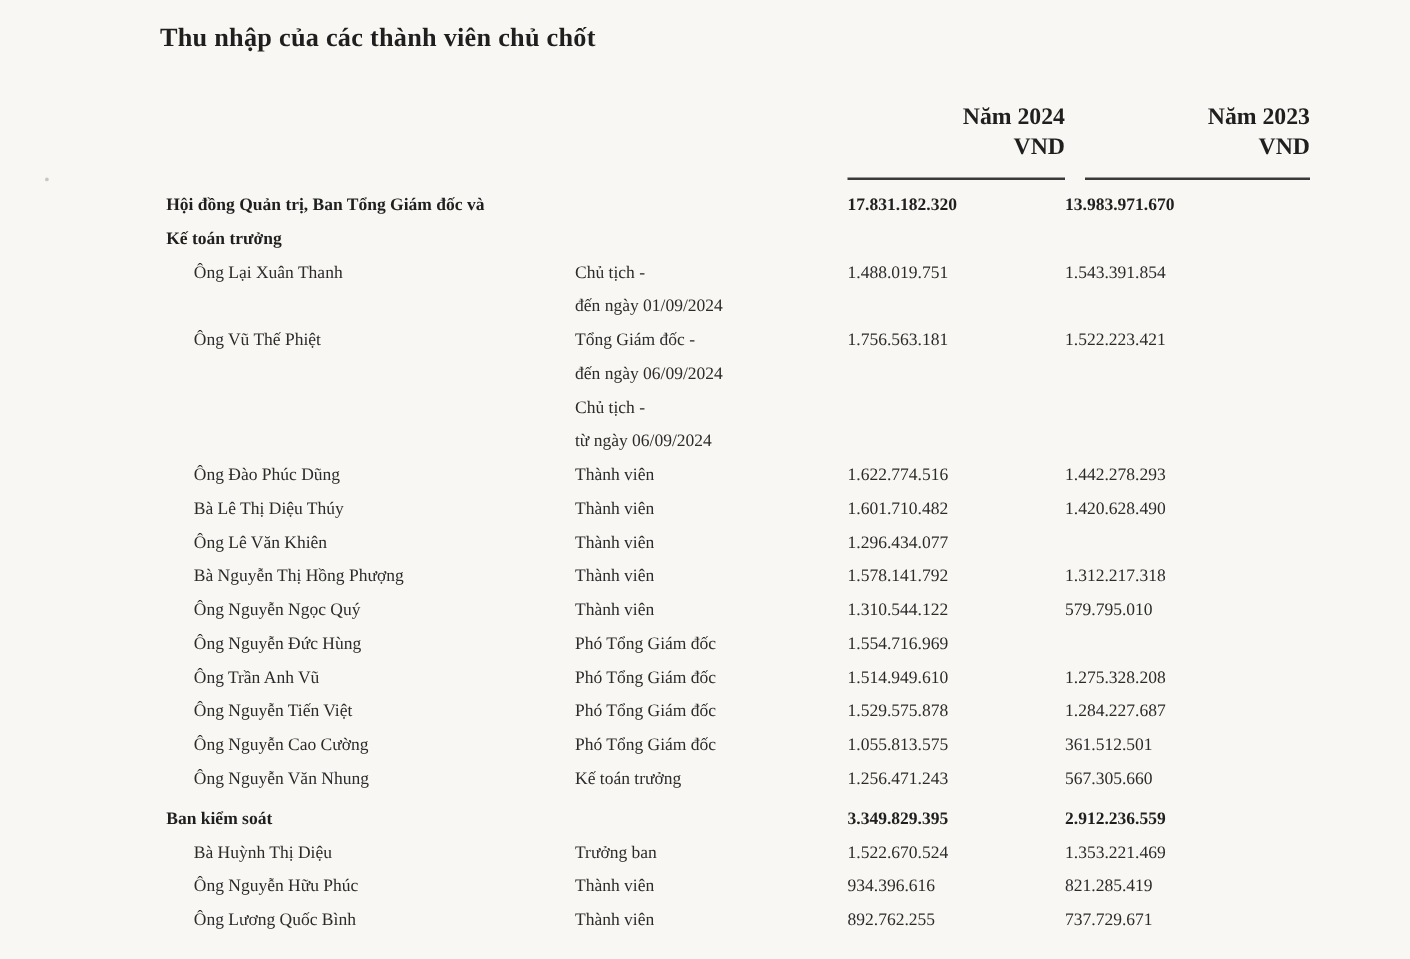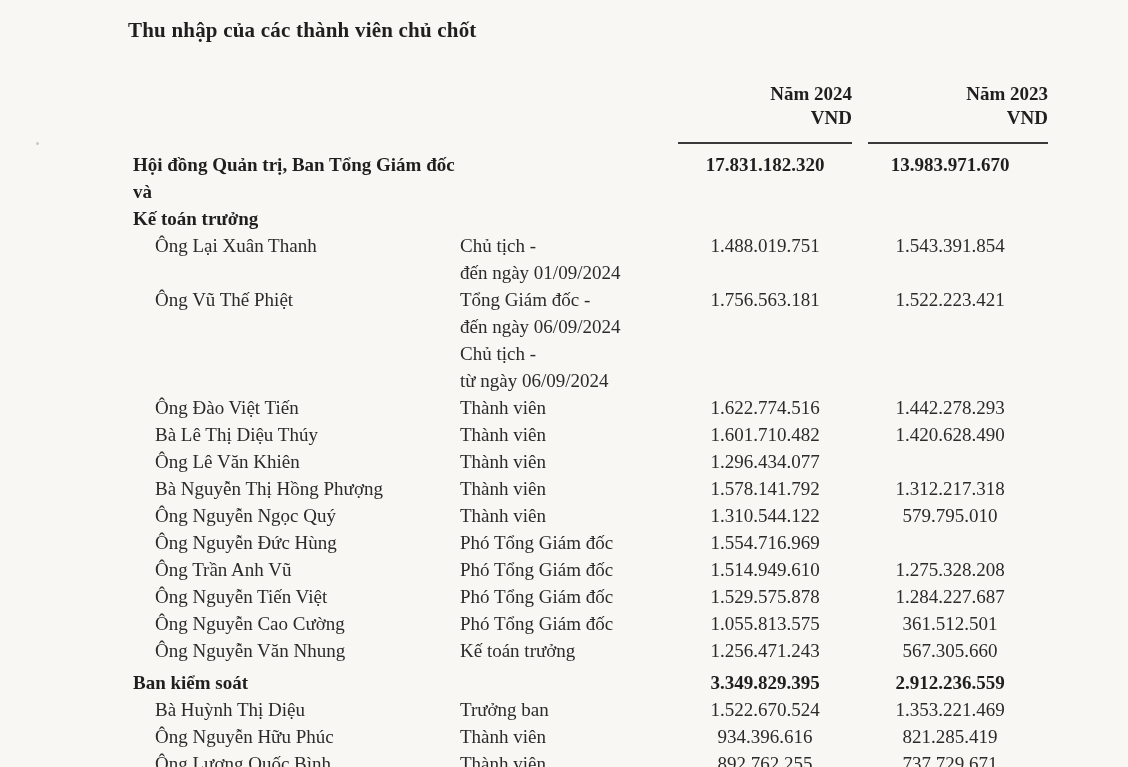--- a/index.html
+++ b/index.html
@@ -41,26 +41,26 @@
     font-weight: bold;
     font-size: 19px;
     line-height: 24px;
     color: #1f1f1f;
   }
   .hcell-2023 .hcell-inner { margin-left: 16px; }
   .row {
     display: grid;
     grid-template-columns: 327px 218px 174px 196px;
     align-items: start;
-    font-size: 19px;
+    font-size: 14px;
     line-height: 27px;
   }
   .c-name { white-space: pre-line; }
   .c-role { white-space: pre-line; }
-  .c-num { text-align: center; }
+  .c-num { text-align: left; }
   .row.person .c-name { padding-left: 22px; }
   .row.section { color: #1f1f1f; }
   .row.section .c-name,
   .row.section .c-num { font-weight: bold; }
   .row.gap-top { margin-top: 5px; }
   .speck {
     position: absolute;
     left: 36px; top: 142px;
     width: 3px; height: 3px;
     border-radius: 50%;
@@ -113,21 +113,21 @@
       <div class="c-name">Ông Vũ Thế Phiệt</div>
       <div class="c-role">Tổng Giám đốc -
 đến ngày 06/09/2024
 Chủ tịch -
 từ ngày 06/09/2024</div>
       <div class="c-num">1.756.563.181</div>
       <div class="c-num">1.522.223.421</div>
     </div>
 
     <div class="row person">
-      <div class="c-name">Ông Đào Việt Tiến</div>
+      <div class="c-name">Ông Đào Phúc Dũng</div>
       <div class="c-role">Thành viên</div>
       <div class="c-num">1.622.774.516</div>
       <div class="c-num">1.442.278.293</div>
     </div>
 
     <div class="row person">
       <div class="c-name">Bà Lê Thị Diệu Thúy</div>
       <div class="c-role">Thành viên</div>
       <div class="c-num">1.601.710.482</div>
       <div class="c-num">1.420.628.490</div>

